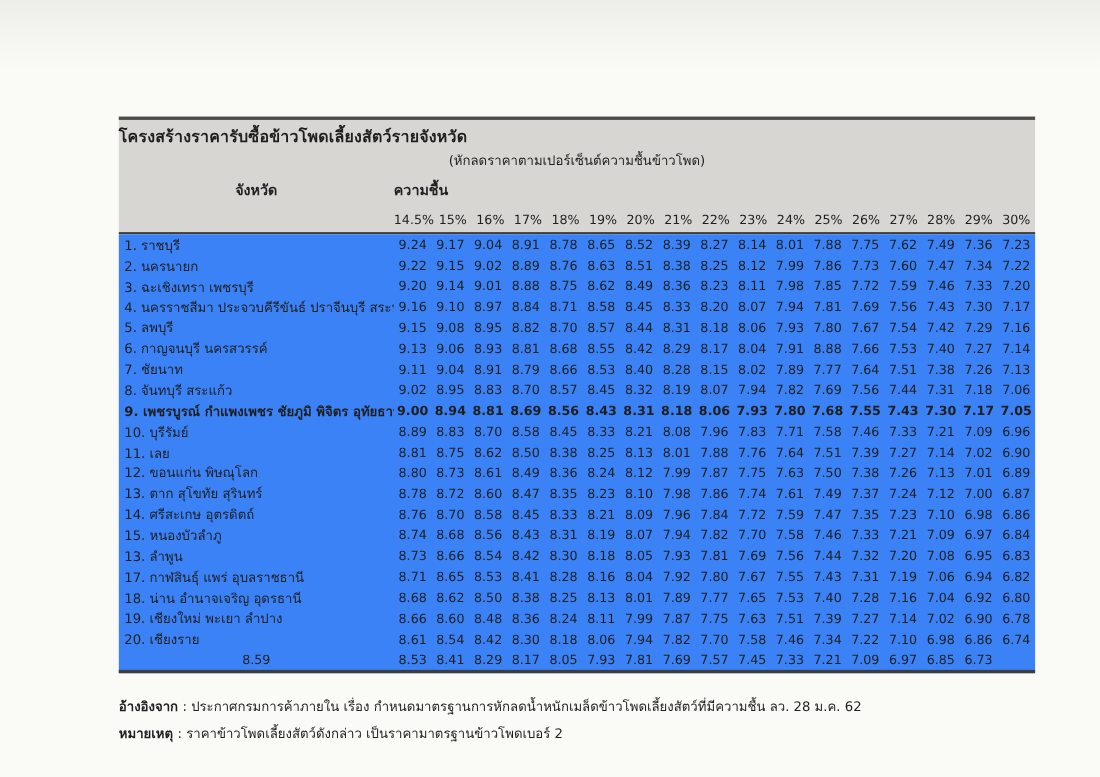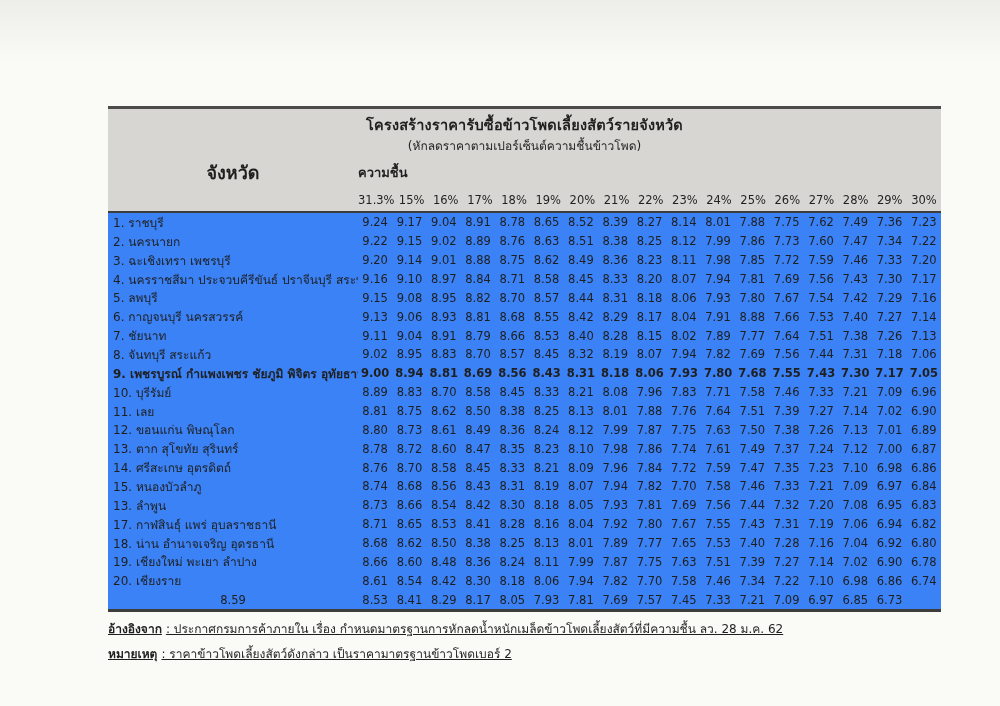--- a/index.html
+++ b/index.html
@@ -30,35 +30,34 @@
     grid-template-columns:250px repeat(17,1fr);
     align-items:center;
   }
   .table-header{
     background:var(--header-bg);
     border-top:3px solid #4b4b49;
     border-bottom:2px solid var(--border-dark);
     padding-top:5px;
   }
   .doc-title{
-    text-align:center;
     font-size:14.5px;
     font-weight:bold;
     line-height:22px;
     letter-spacing:.2px;
   }
   .doc-subtitle{
     text-align:center;
     font-size:12px;
     line-height:20px;
   }
   .head-labels{height:33px;}
   .province-head{
     text-align:center;
-    font-size:18px;
+    font-size:13px;
     font-weight:bold;
   }
   .moisture-head{
     grid-column:2 / -1;
     text-align:left;
     font-size:13px;
     font-weight:bold;
   }
   .pct-row{height:22px;}
   .pct-cell{
@@ -77,21 +76,21 @@
     padding-left:5px;
     white-space:nowrap;
     overflow:hidden;
   }
   .num-cell{
     text-align:center;
     font-size:11.5px;
     font-variant-numeric:tabular-nums;
     white-space:nowrap;
   }
-  .footnotes{margin-top:5px;text-decoration:underline;}
+  .footnotes{margin-top:18px;}
   .footnote{
     font-size:12px;
     line-height:25px;
     white-space:nowrap;
   }
   .fn-label{font-weight:bold;}
   .fn-text{margin-left:4px;}
 </style>
 </head>
 <body>
@@ -105,21 +104,21 @@
     <div class="doc-subtitle">(หักลดราคาตามเปอร์เซ็นต์ความชื้นข้าวโพด)</div>
 
     <div class="grid-row head-labels">
       <div class="province-head">จังหวัด</div>
       <div class="moisture-head">ความชื้น</div>
     </div>
 
     <div class="grid-row pct-row" id="pct-row">
       <div></div>
 
-    <div class="pct-cell">31.3%</div>
+    <div class="pct-cell">14.5%</div>
         <div class="pct-cell">15%</div>
         <div class="pct-cell">16%</div>
         <div class="pct-cell">17%</div>
         <div class="pct-cell">18%</div>
         <div class="pct-cell">19%</div>
         <div class="pct-cell">20%</div>
         <div class="pct-cell">21%</div>
         <div class="pct-cell">22%</div>
         <div class="pct-cell">23%</div>
         <div class="pct-cell">24%</div>

